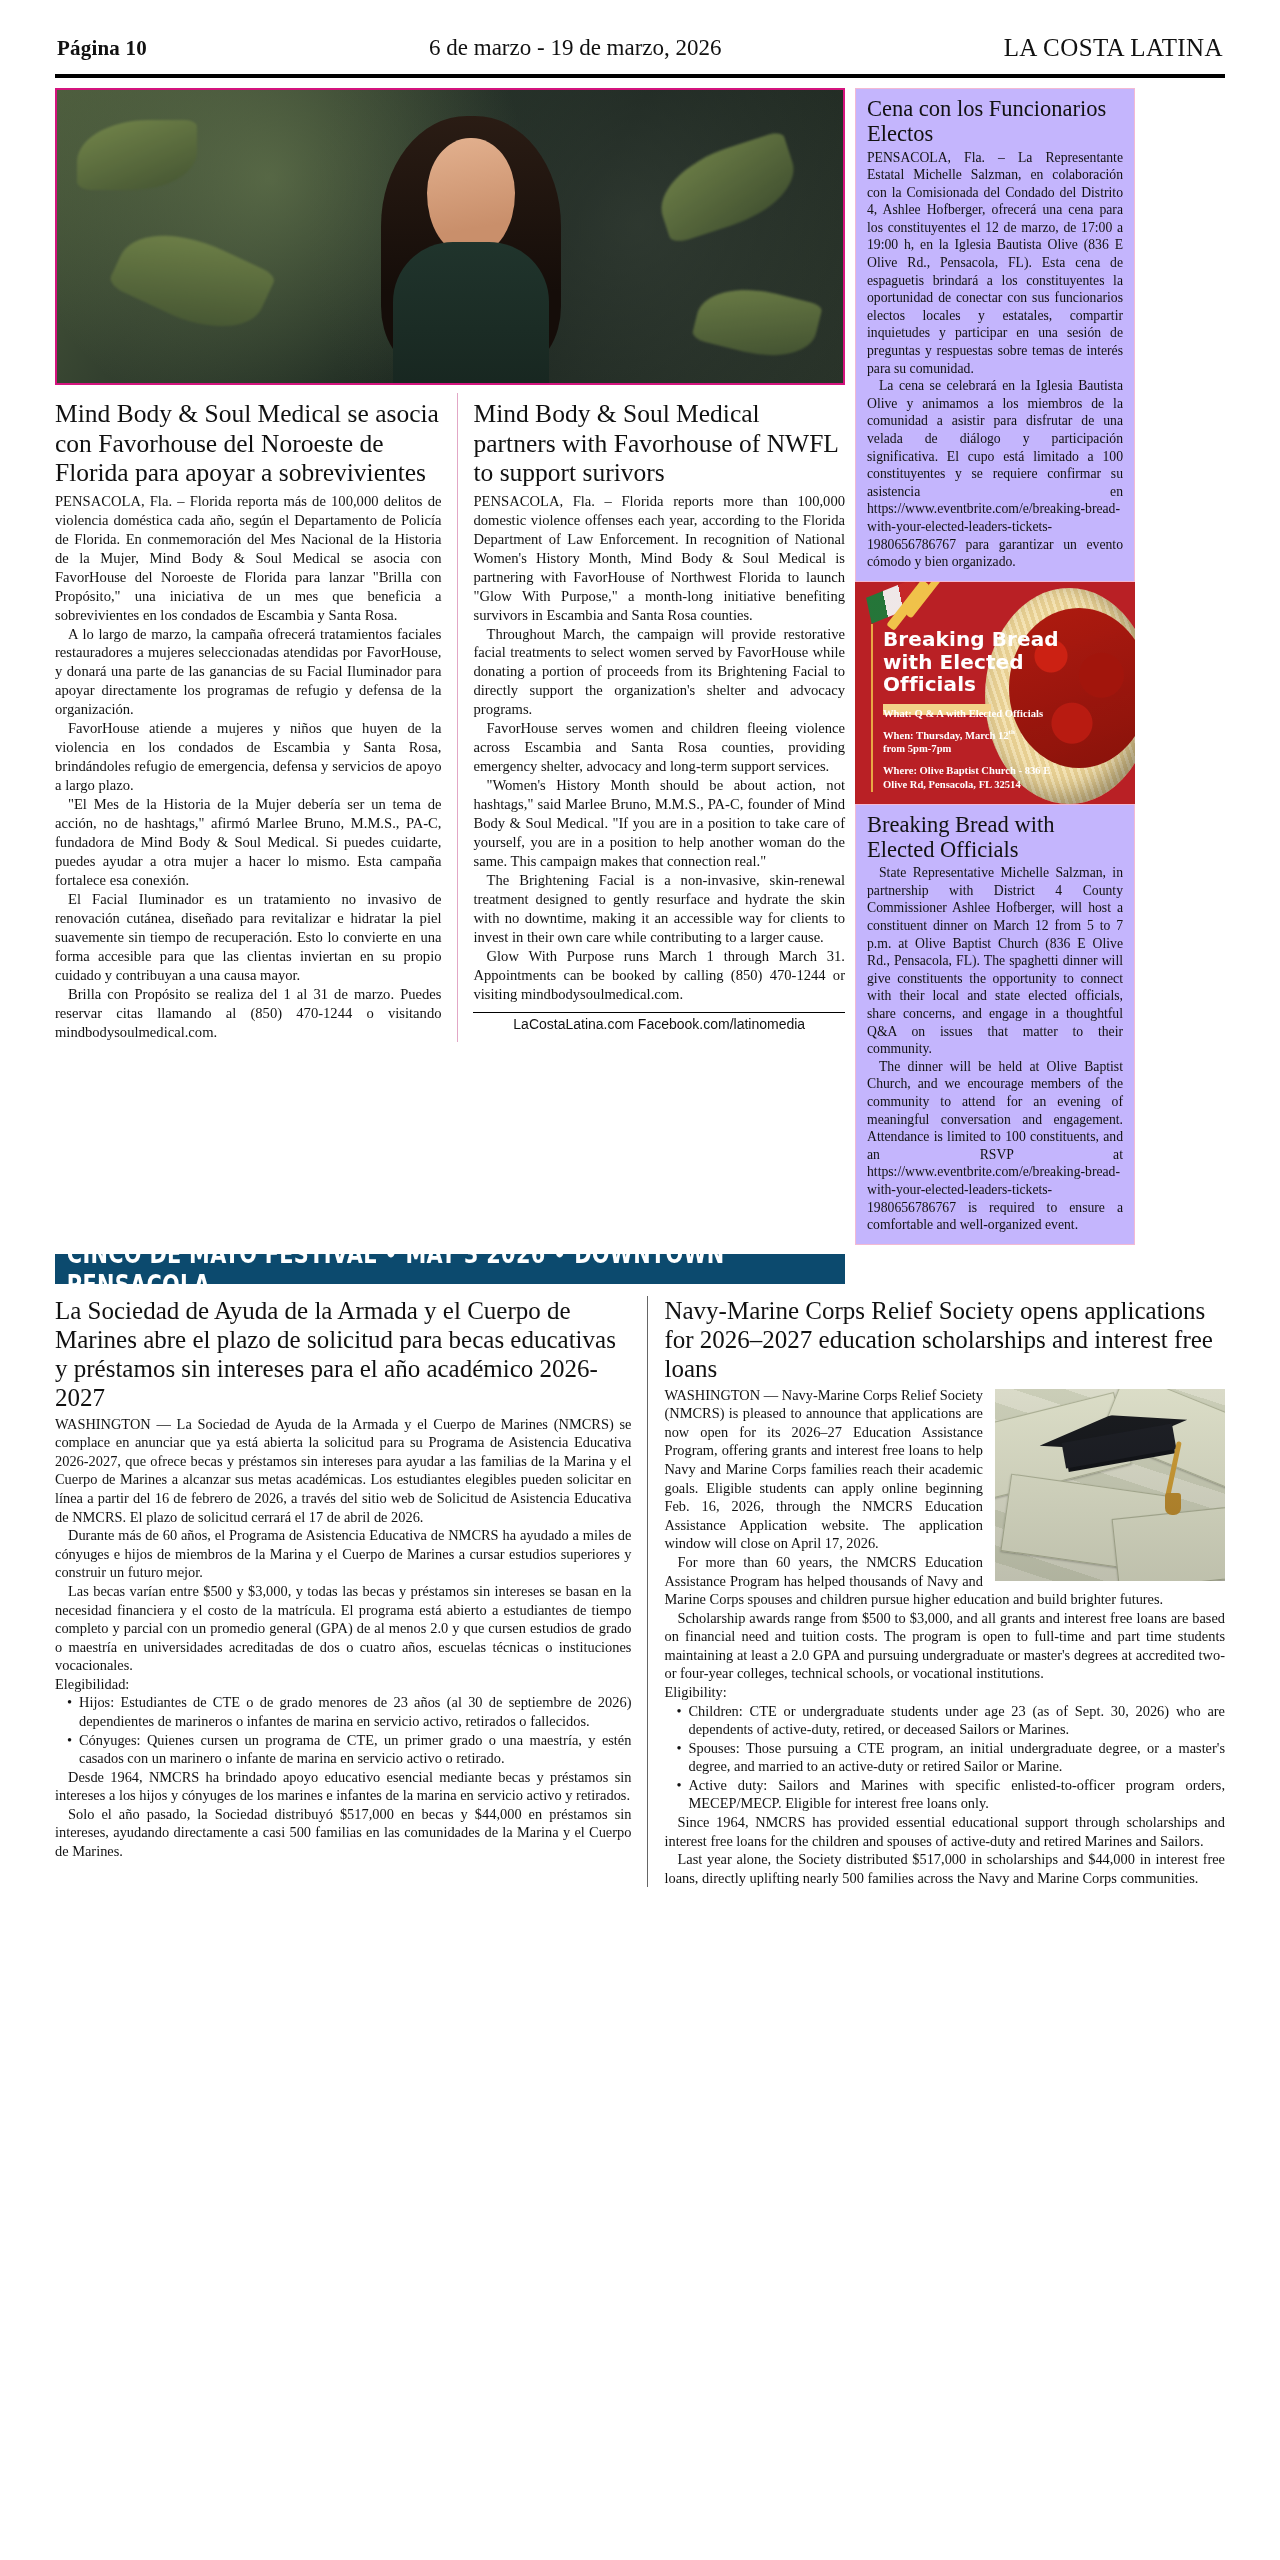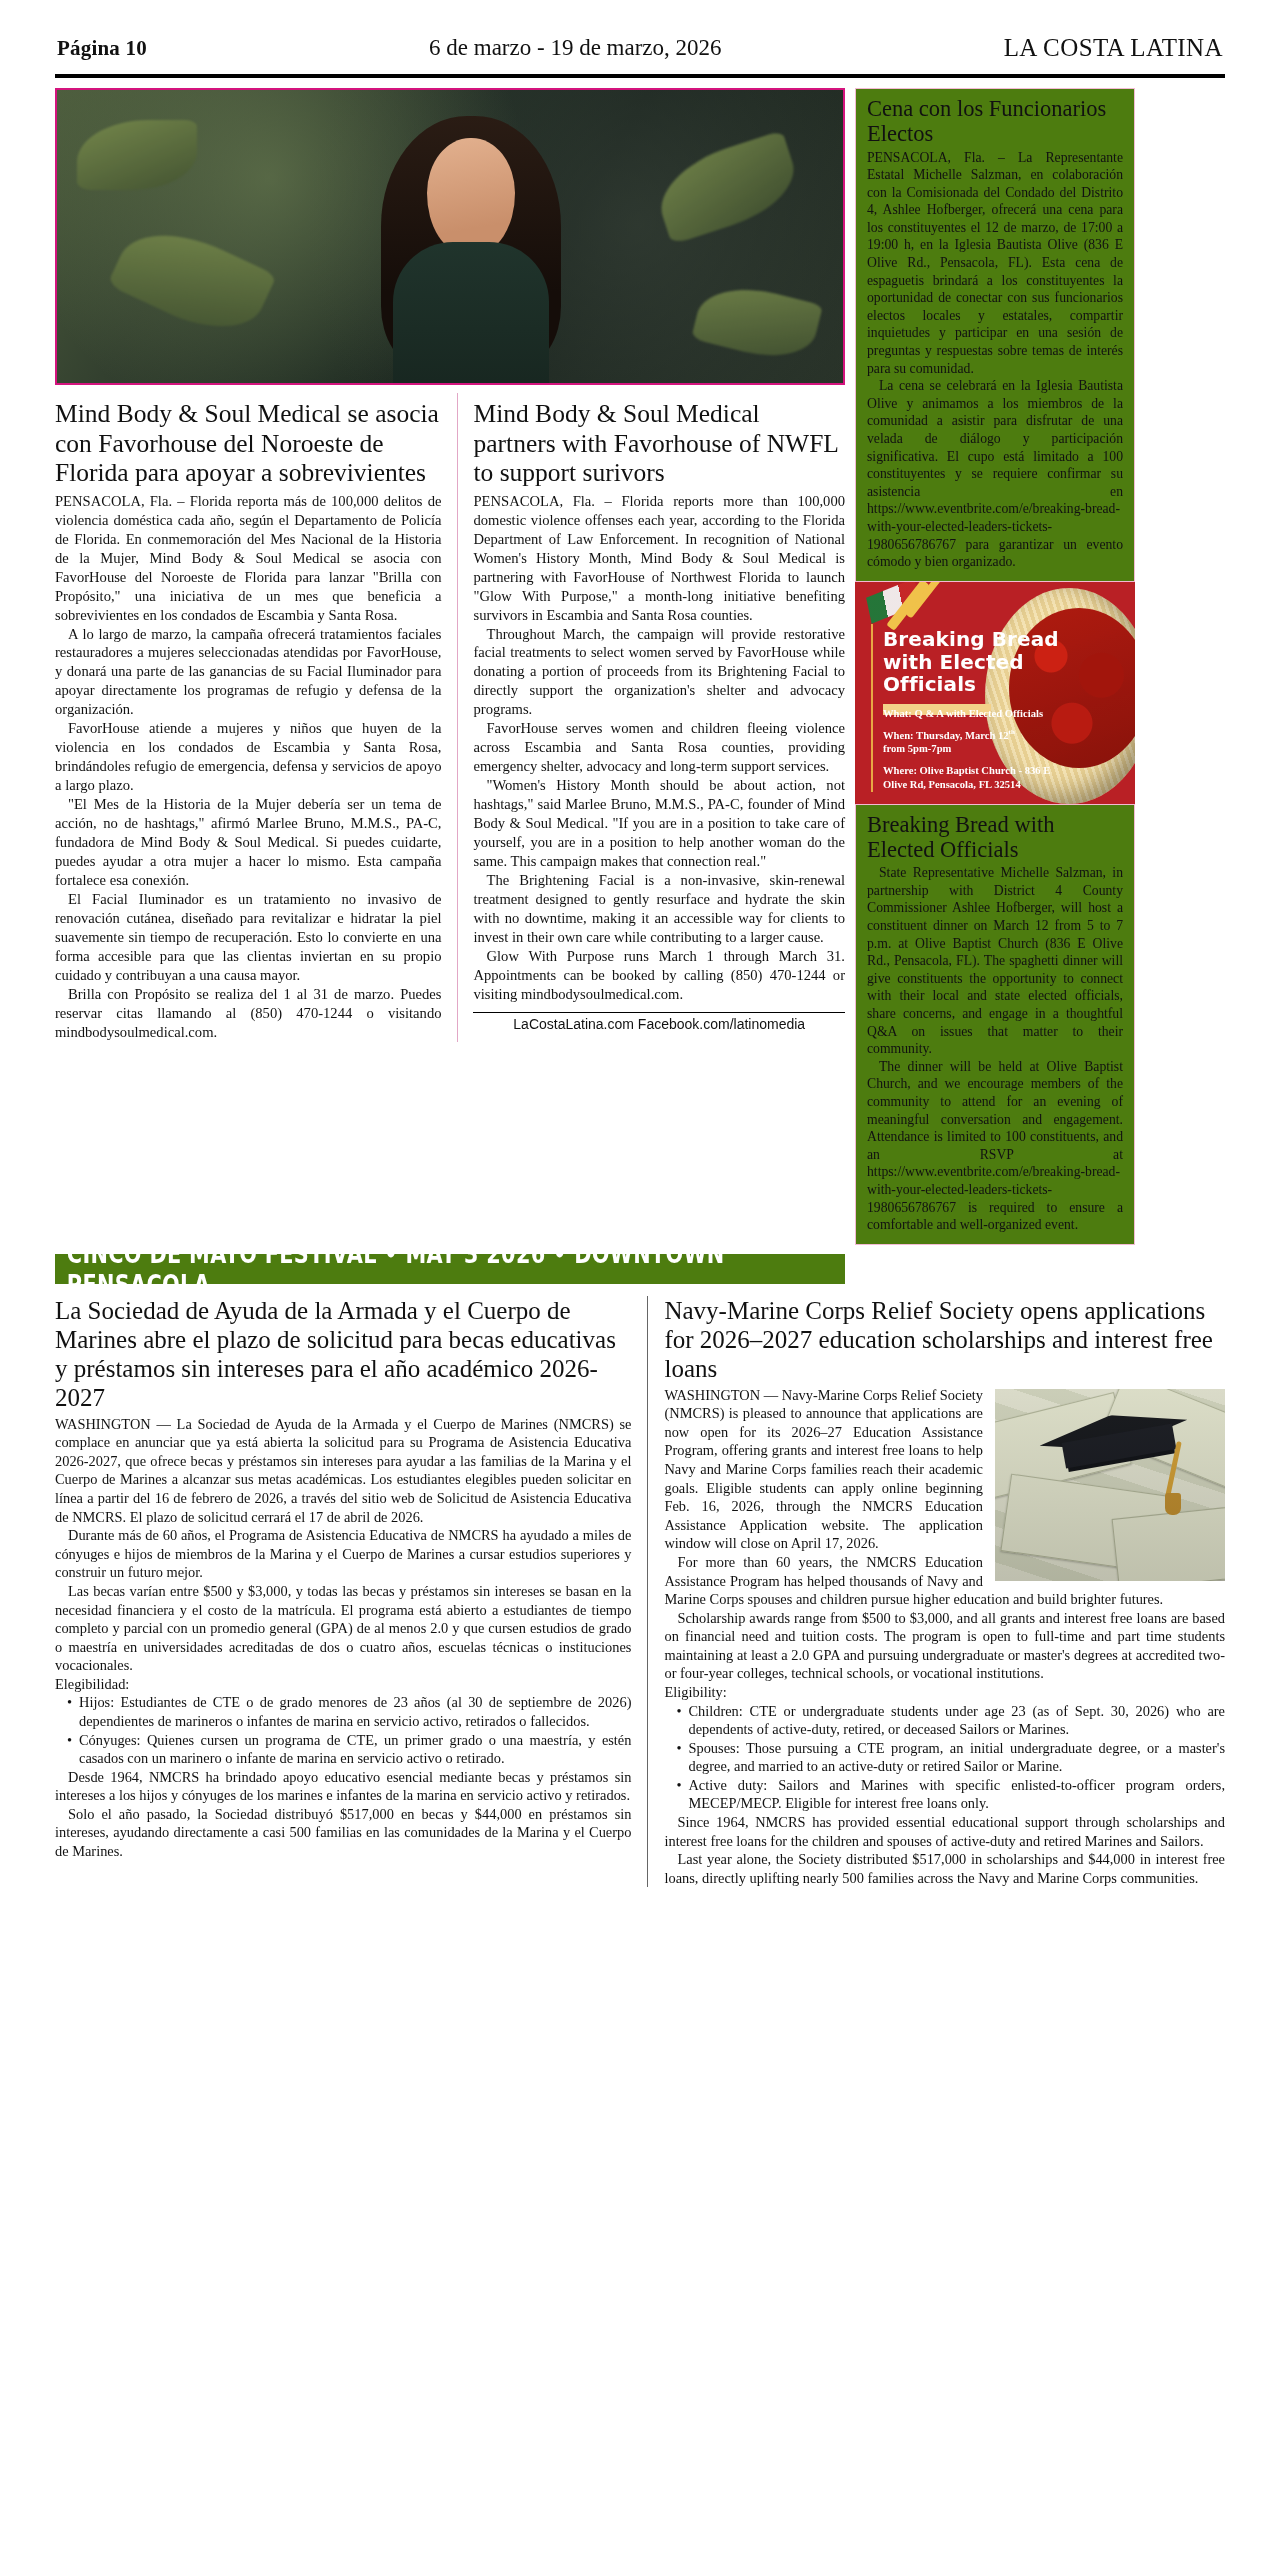--- a/index.html
+++ b/index.html
@@ -83,21 +83,21 @@
   .col.with-divider { border-left:1px solid #e2a7c6; padding-left:15px; width:388px; }
   .hl-big { font-size:25.5px; }
   p.body {
     font-size:14.6px; line-height:1.30; margin:0; text-align:justify;
     text-indent:13px; hyphens:auto;
   }
   p.body.first { text-indent:0; }
 
   
   .pink-box {
-    background:#4d7c0f; border:1px solid #f3b9d3;
+    background:#c4b5fd; border:1px solid #f3b9d3;
     padding:8px 11px 10px 11px;
   }
   .pink-box h2 {
     margin:0 0 2px 0; font-weight:400; font-size:22.5px; line-height:1.1;
   }
   .pink-box p {
     font-size:13.7px; line-height:1.285; margin:0; text-align:justify;
     text-indent:12px;
   }
   .pink-box p.first { text-indent:0; }
@@ -156,21 +156,21 @@
   }
   .ad-red .details .blk { margin-bottom:7px; }
   .ad-red sup { font-size:7px; }
 
   
   .credit-line { margin-top:8px; border-top:1px solid #000; padding-top:3px;
     text-align:center; font-family:"Liberation Sans", sans-serif; font-size:14px; }
 
   
   .cinco {
-    margin-top:9px; background:#4d7c0f; height:30px;
+    margin-top:9px; background:#0c4a6e; height:30px;
     display:flex; align-items:center; justify-content:center;
     width:790px;
   }
   .cinco span {
     font-family:"DejaVu Sans", sans-serif; font-weight:bold; color:#fff;
     font-size:21.5px; letter-spacing:.3px;
     transform:scaleY(1.24) scaleX(.97);
   }
 
   

